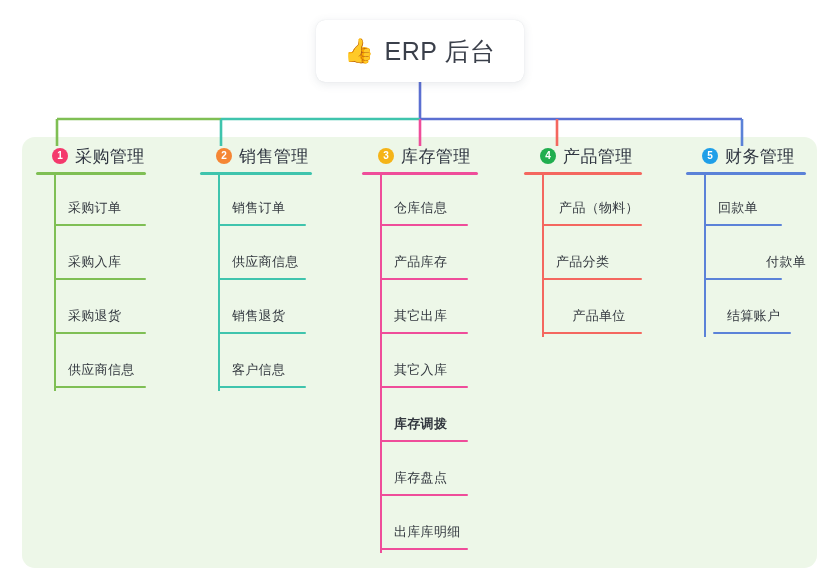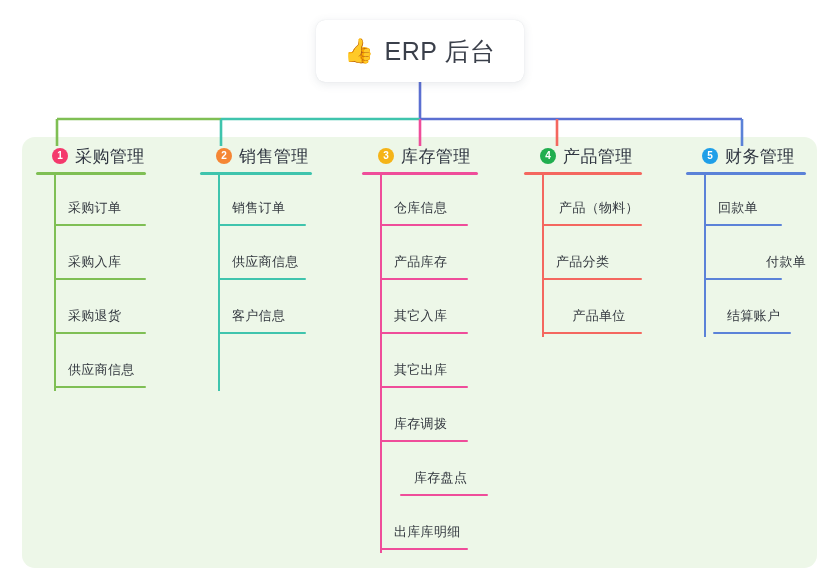--- a/index.html
+++ b/index.html
@@ -195,20 +195,24 @@
           <div class="spine" style="background: rgb(63, 196, 173); height: 216px;"></div>
           <div class="leaf" style="height: 54px; padding-top: 24px;">
             <div class="leaf-text">销售订单</div>
             <div class="leaf-rule" style="width: 88px; background: rgb(63, 196, 173);"></div>
           </div>
           <div class="leaf" style="height: 54px; padding-top: 24px;">
             <div class="leaf-text">供应商信息</div>
             <div class="leaf-rule" style="width: 88px; background: rgb(63, 196, 173);"></div>
           </div>
           <div class="leaf" style="height: 54px; padding-top: 24px;">
+            <div class="leaf-text">销售退货</div>
+            <div class="leaf-rule" style="width: 88px; background: rgb(63, 196, 173);"></div>
+          </div>
+          <div class="leaf" style="height: 54px; padding-top: 24px;">
             <div class="leaf-text">客户信息</div>
             <div class="leaf-rule" style="width: 88px; background: rgb(63, 196, 173);"></div>
           </div>
         </div>
       </div>
       <div class="column" style="left: 362px;">
         <div class="col-head">
           <span class="badge" style="background: rgb(245, 180, 24);">3</span>
           <span class="col-title">库存管理</span>
         </div>
@@ -217,32 +221,32 @@
           <div class="spine" style="background: rgb(239, 77, 154); height: 378px;"></div>
           <div class="leaf" style="height: 54px; padding-top: 24px;">
             <div class="leaf-text">仓库信息</div>
             <div class="leaf-rule" style="width: 88px; background: rgb(239, 77, 154);"></div>
           </div>
           <div class="leaf" style="height: 54px; padding-top: 24px;">
             <div class="leaf-text">产品库存</div>
             <div class="leaf-rule" style="width: 88px; background: rgb(239, 77, 154);"></div>
           </div>
           <div class="leaf" style="height: 54px; padding-top: 24px;">
+            <div class="leaf-text">其它出库</div>
+            <div class="leaf-rule" style="width: 88px; background: rgb(239, 77, 154);"></div>
+          </div>
+          <div class="leaf" style="height: 54px; padding-top: 24px;">
             <div class="leaf-text">其它入库</div>
             <div class="leaf-rule" style="width: 88px; background: rgb(239, 77, 154);"></div>
           </div>
-          <div class="leaf" style="height: 54px; padding-top: 24px;">
-            <div class="leaf-text">其它出库</div>
-            <div class="leaf-rule" style="width: 88px; background: rgb(239, 77, 154);"></div>
-          </div>
-          <div class="leaf" style="height: 54px; padding-top: 24px;">
+          <div class="leaf" style="height: 54px; padding-top: 24px; font-weight: bold;">
             <div class="leaf-text">库存调拨</div>
             <div class="leaf-rule" style="width: 88px; background: rgb(239, 77, 154);"></div>
           </div>
-          <div class="leaf" style="height: 54px; padding-top: 24px; margin-left: 20px;">
+          <div class="leaf" style="height: 54px; padding-top: 24px;">
             <div class="leaf-text">库存盘点</div>
             <div class="leaf-rule" style="width: 88px; background: rgb(239, 77, 154);"></div>
           </div>
           <div class="leaf" style="height: 54px; padding-top: 24px;">
             <div class="leaf-text">出库库明细</div>
             <div class="leaf-rule" style="width: 88px; background: rgb(239, 77, 154);"></div>
           </div>
         </div>
       </div>
       <div class="column" style="left: 524px;">

